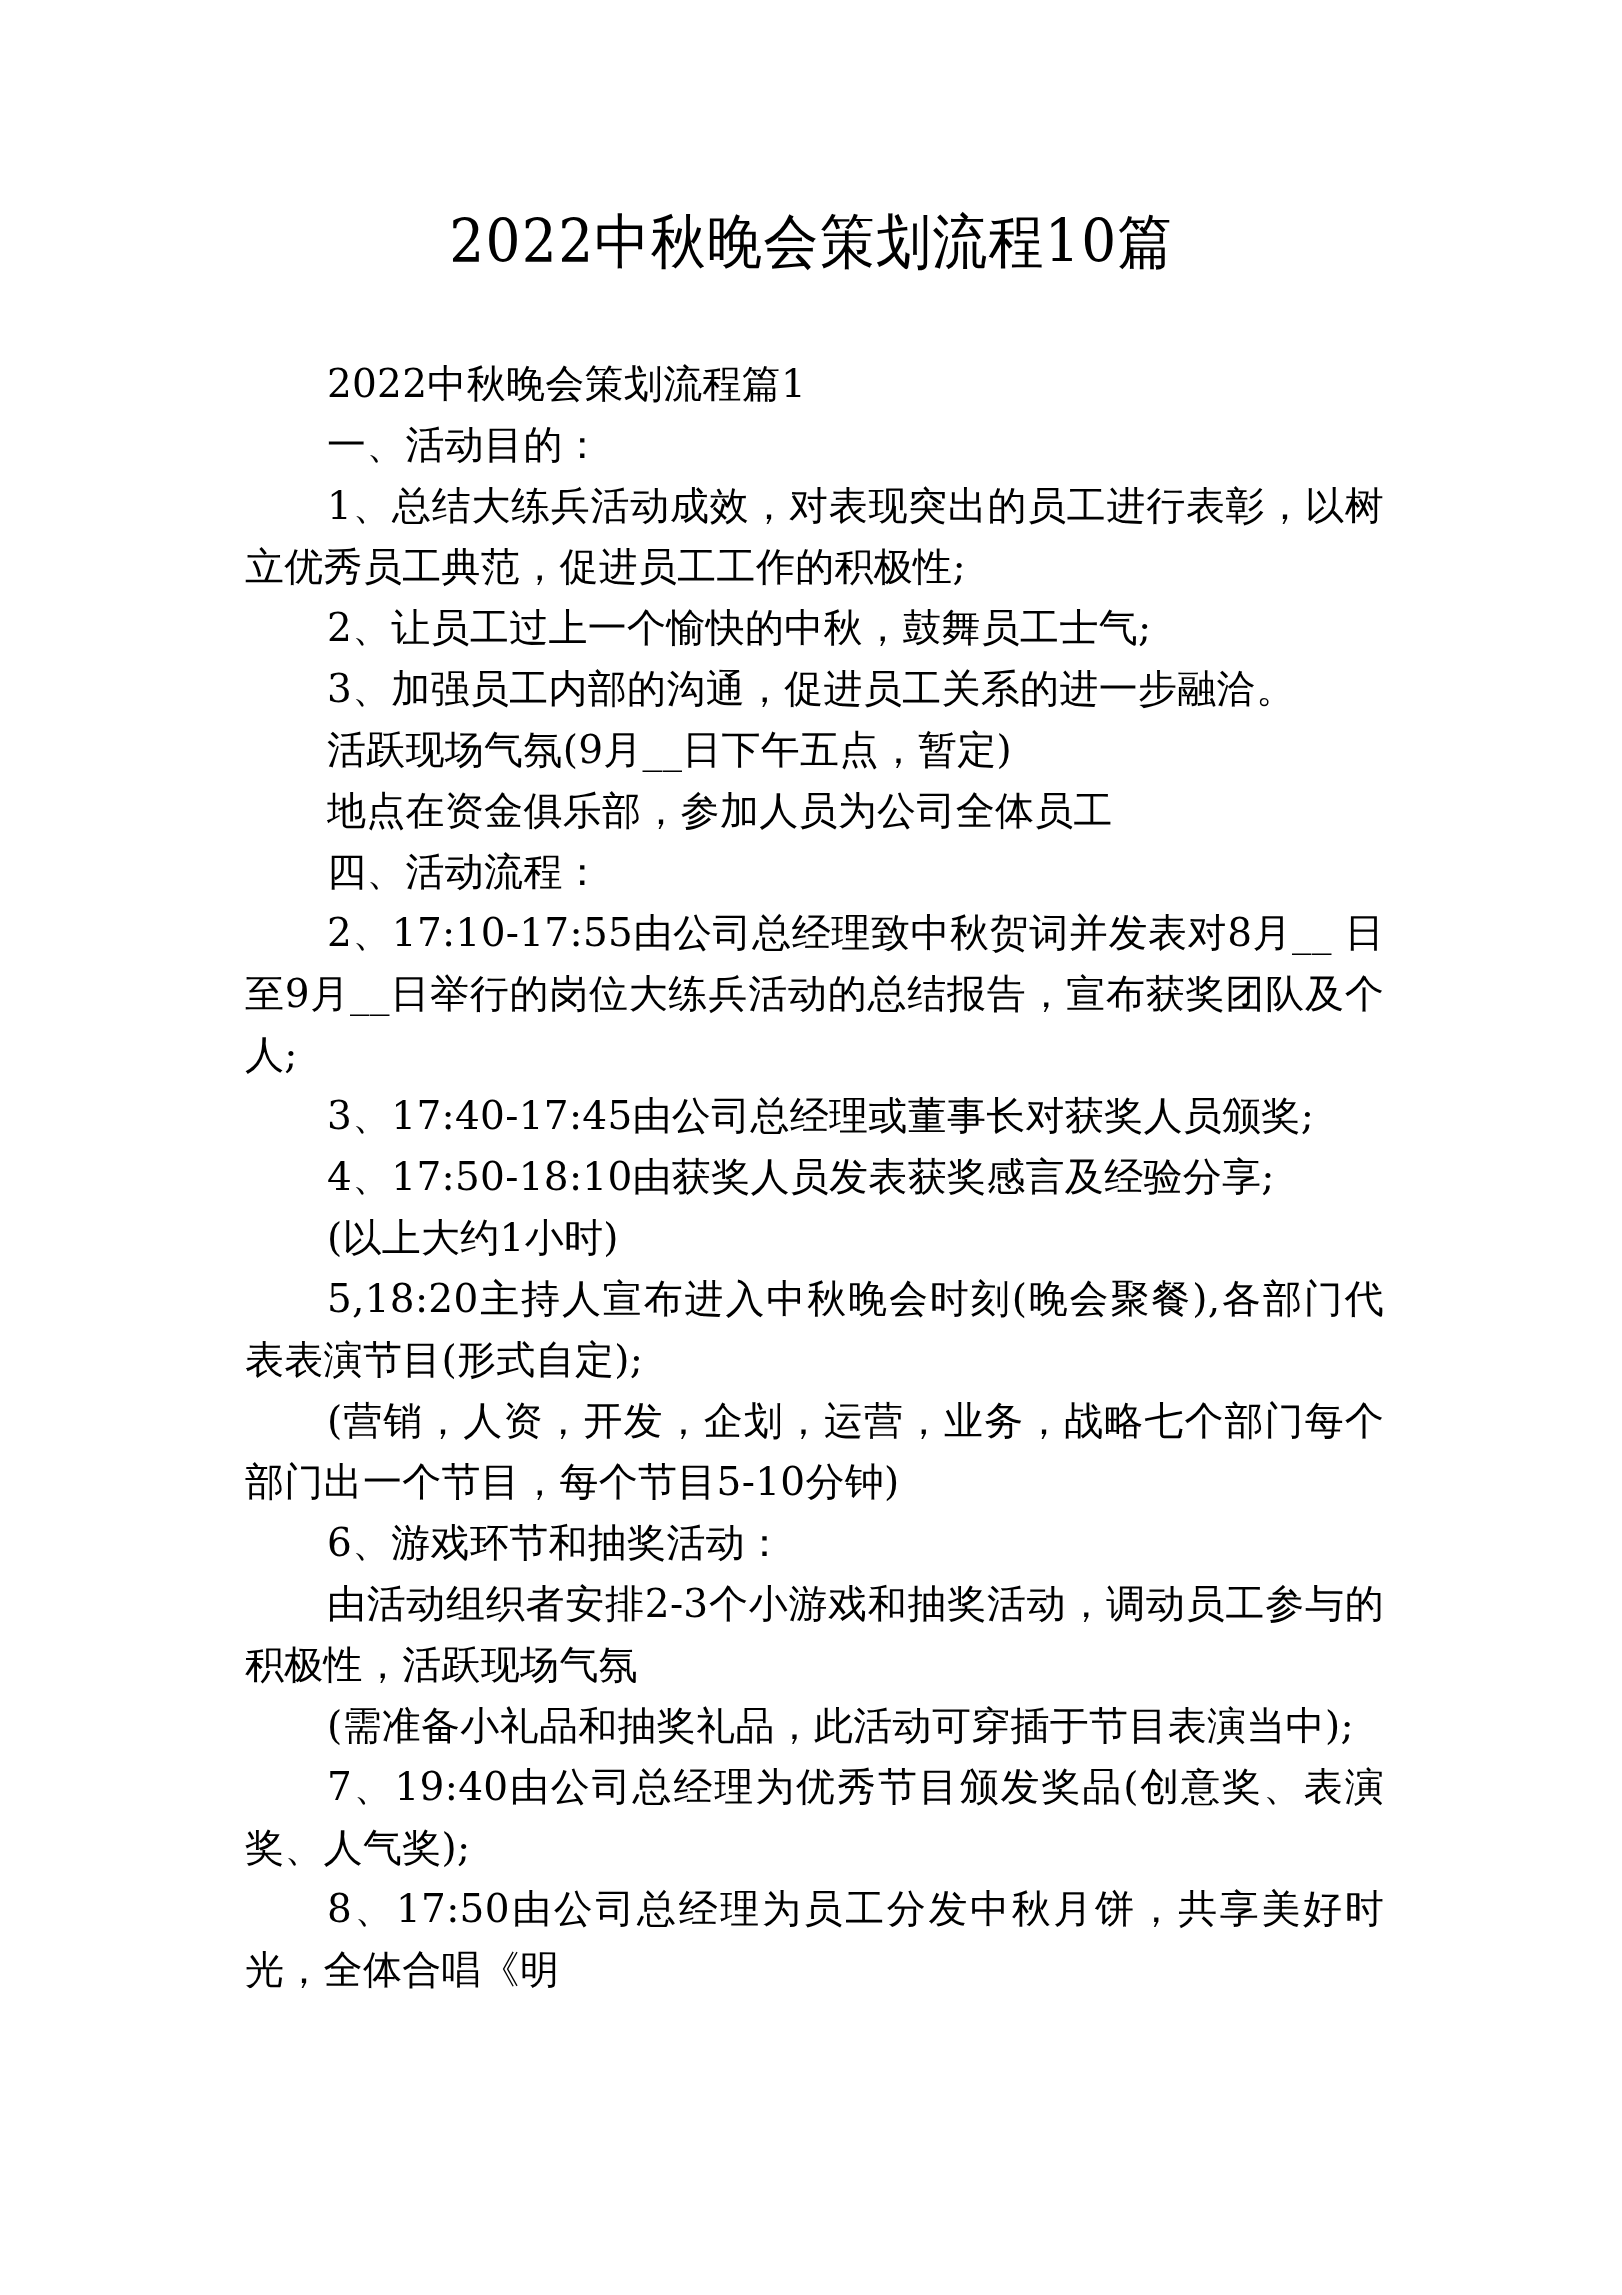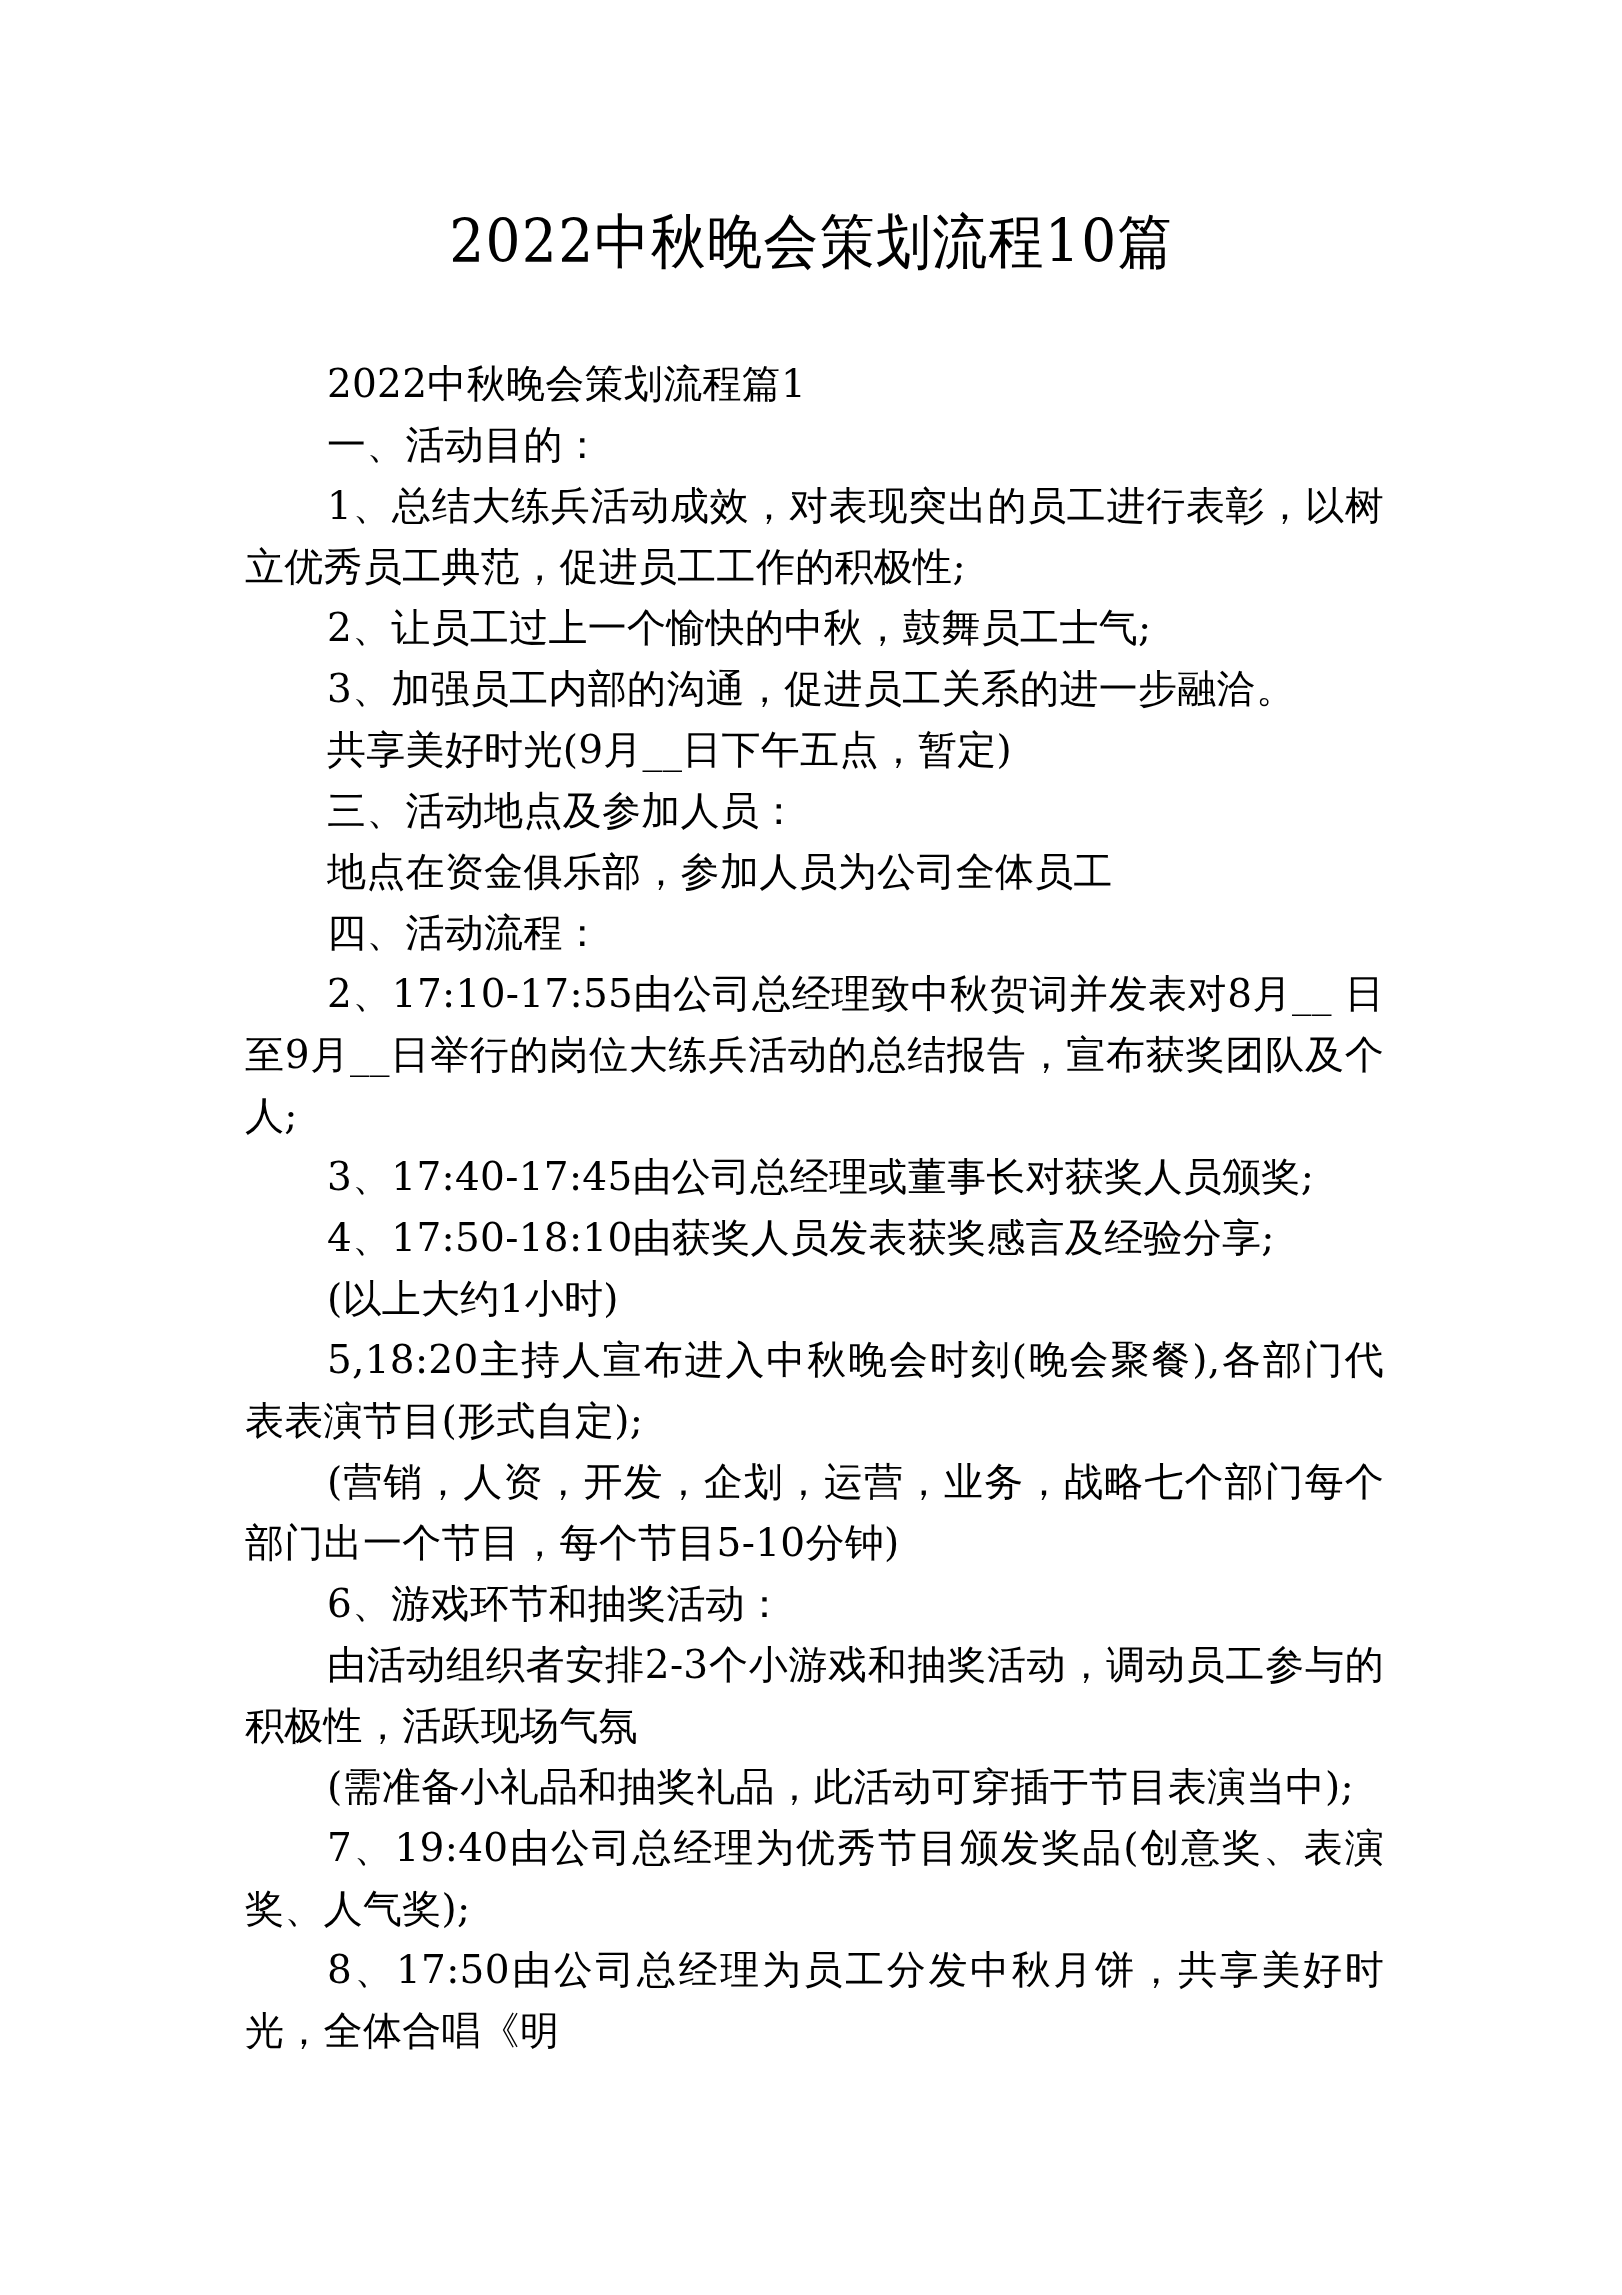--- a/index.html
+++ b/index.html
@@ -58,22 +58,21 @@
 
 <div class="page">
   <h1 class="doc-title">2022中秋晚会策划流程10篇</h1>
 
   <div class="body-text">
     <p class="para">2022中秋晚会策划流程篇1</p>
     <p class="para">一、活动目的：</p>
     <p class="para">1、总结大练兵活动成效，对表现突出的员工进行表彰，以树立优秀员工典范，促进员工工作的积极性;</p>
     <p class="para">2、让员工过上一个愉快的中秋，鼓舞员工士气;</p>
     <p class="para">3、加强员工内部的沟通，促进员工关系的进一步融洽。</p>
-    <p class="para">共享美好时光(9月__日下午五点，暂定)</p>
-    <p class="para">三、活动地点及参加人员：</p>
+    <p class="para">活跃现场气氛(9月__日下午五点，暂定)</p>
     <p class="para">地点在资金俱乐部，参加人员为公司全体员工</p>
     <p class="para">四、活动流程：</p>
     <p class="para">2、17:10-17:55由公司总经理致中秋贺词并发表对8月__ 日至9月__日举行的岗位大练兵活动的总结报告，宣布获奖团队及个人;</p>
     <p class="para">3、17:40-17:45由公司总经理或董事长对获奖人员颁奖;</p>
     <p class="para">4、17:50-18:10由获奖人员发表获奖感言及经验分享;</p>
     <p class="para">(以上大约1小时)</p>
     <p class="para">5,18:20主持人宣布进入中秋晚会时刻(晚会聚餐),各部门代表表演节目(形式自定);</p>
     <p class="para">(营销，人资，开发，企划，运营，业务，战略七个部门每个部门出一个节目，每个节目5-10分钟)</p>
     <p class="para">6、游戏环节和抽奖活动：</p>
     <p class="para">由活动组织者安排2-3个小游戏和抽奖活动，调动员工参与的积极性，活跃现场气氛</p>

